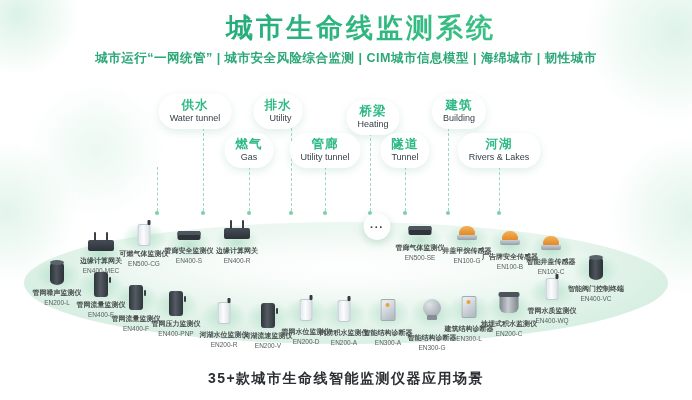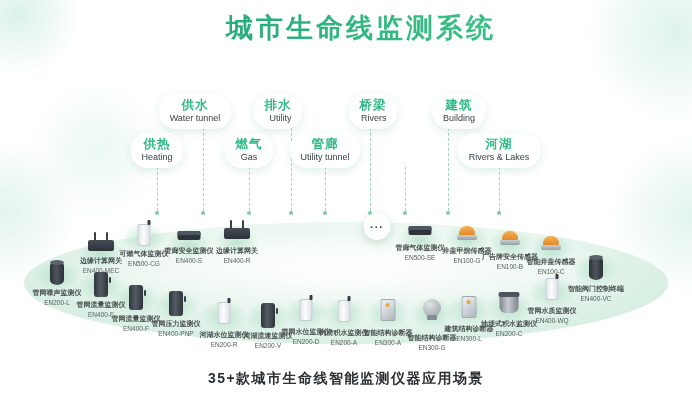--- a/index.html
+++ b/index.html
@@ -112,50 +112,51 @@
   .footer{
     position:absolute;top:370px;left:0;width:100%;text-align:center;
     font-size:14px;font-weight:bold;color:var(--ink);letter-spacing:1.5px;
   }
 </style>
 </head>
 <body>
 
 <div class="stage" id="stage">
   <div class="title">城市生命线监测系统</div>
+  <div class="subtitle">城市运行“一网统管” | 城市安全风险综合监测 | CIM城市信息模型 | 海绵城市 | 韧性城市</div>
   <div class="ellipse"></div>
   <div class="bubble">···</div>
   <div class="footer">35+款城市生命线智能监测仪器应用场景</div>
 <div class="pill" style="left: 195px; top: 94px;">
       <div class="pill-zh">供水</div>
       <div class="pill-en">Water tunnel</div>
     </div>
     <div class="pill" style="left: 278px; top: 94px; text-align: right;">
       <div class="pill-zh">排水</div>
       <div class="pill-en">Utility</div>
     </div>
-    <div class="pill" style="left: 373px; top: 94px; text-align: right;">
+    <div class="pill" style="left: 373px; top: 100px;">
       <div class="pill-zh">桥梁</div>
-      <div class="pill-en">Rivers</div>
+      <div class="pill-en">Heating</div>
     </div>
     <div class="pill" style="left: 459px; top: 94px;">
       <div class="pill-zh">建筑</div>
       <div class="pill-en">Building</div>
     </div>
-    <div class="pill" style="left: 157px; top: 133px;">
-      <div class="pill-zh">供热</div>
-      <div class="pill-en">Heating</div>
-    </div>
     <div class="pill" style="left: 325px; top: 133px;">
       <div class="pill-zh">管廊</div>
       <div class="pill-en">Utility tunnel</div>
     </div>
     <div class="pill" style="left: 249px; top: 133px;">
       <div class="pill-zh">燃气</div>
       <div class="pill-en">Gas</div>
+    </div>
+    <div class="pill" style="left: 405px; top: 133px;">
+      <div class="pill-zh">隧道</div>
+      <div class="pill-en">Tunnel</div>
     </div>
     <div class="pill" style="left: 499px; top: 133px;">
       <div class="pill-zh">河湖</div>
       <div class="pill-en">Rivers &amp; Lakes</div>
     </div>
     <div class="dash" style="left: 203px; top: 128px; height: 83px;"></div>
     <div class="dash-dot" style="left: 201px; top: 211px;"></div>
     <div class="dash" style="left: 291px; top: 128px; height: 83px;"></div>
     <div class="dash-dot" style="left: 289px; top: 211px;"></div>
     <div class="dash" style="left: 370px; top: 128px; height: 83px;"></div>

